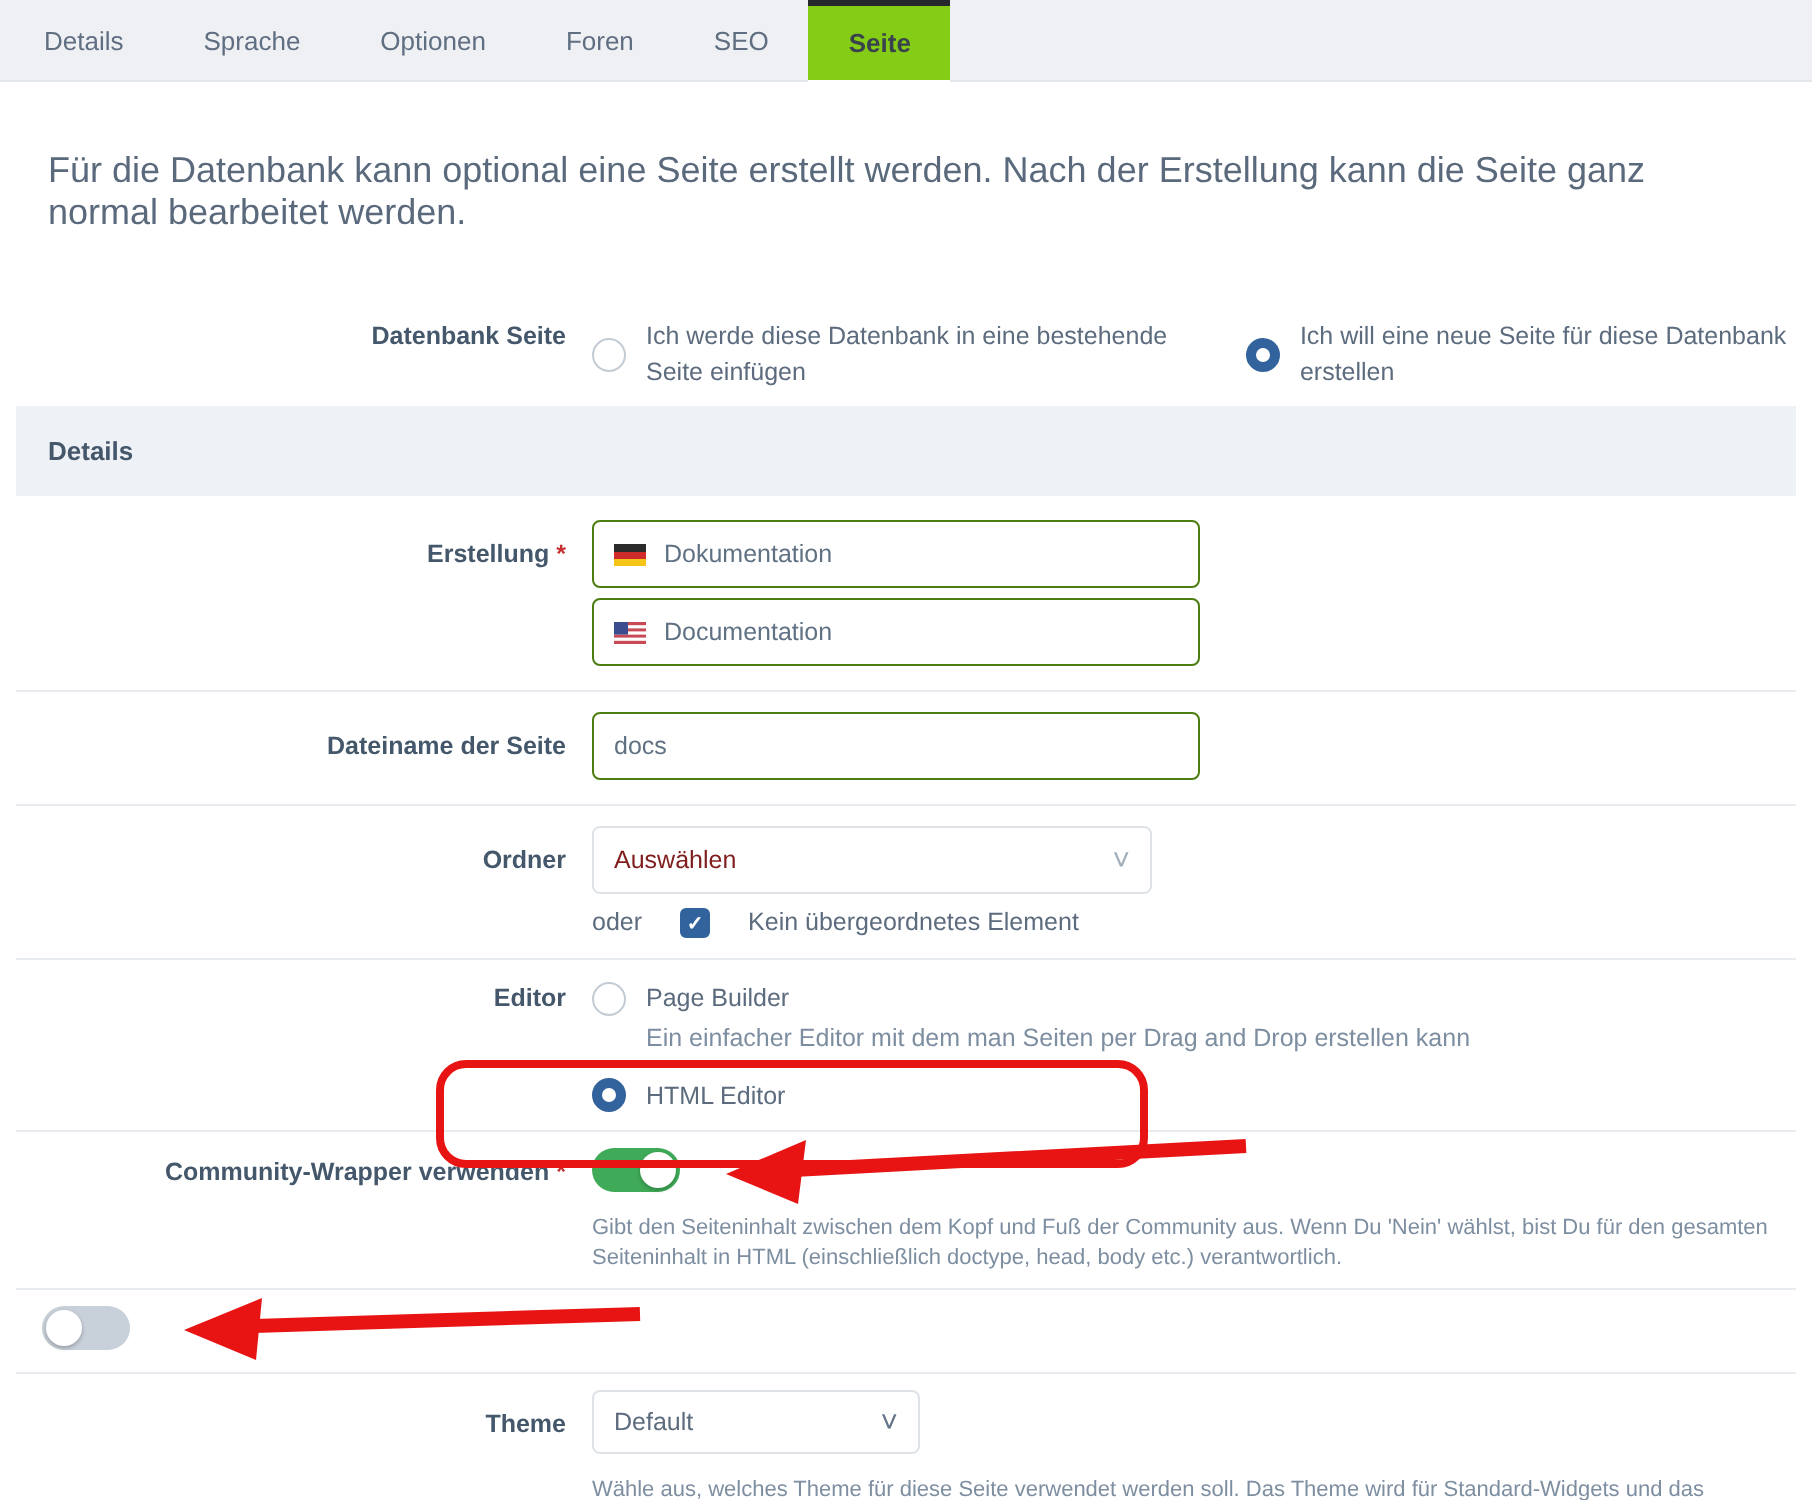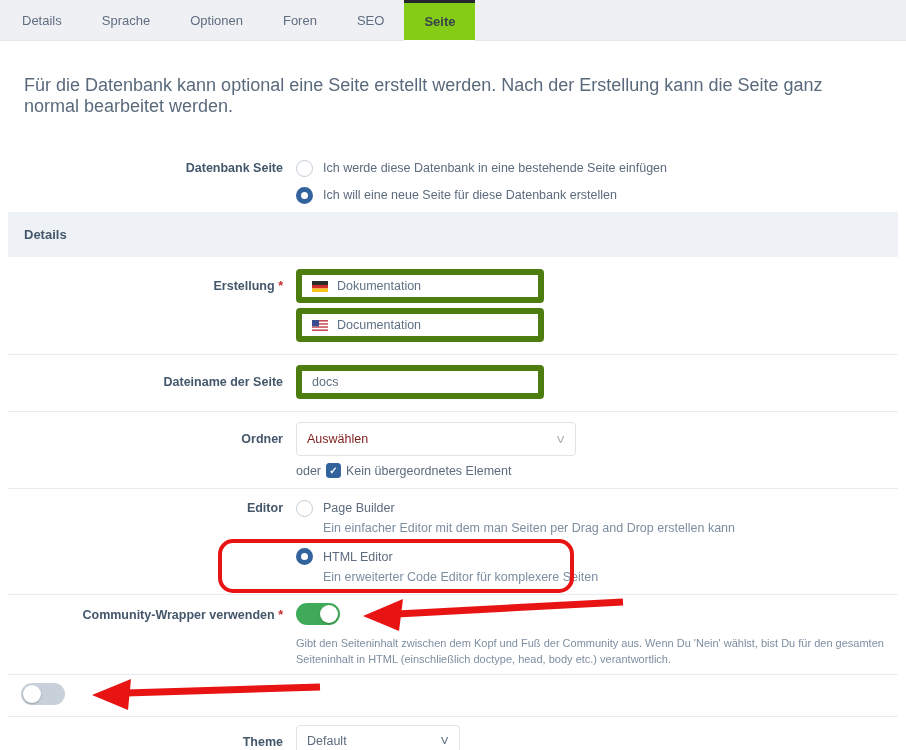--- a/index.html
+++ b/index.html
@@ -18,37 +18,37 @@
   .frow { display:flex; margin:0 8px; padding:10px 0 12px 0; border-top:1px solid #e8ebef; }
   .frow.nb { border-top:none; }
   .flabel { flex:0 0 275px; text-align:right; font-weight:bold; font-size:12.5px; color:#44576b; padding-top:9px; line-height:1.3; }
   .flabel.top1 { padding-top:1px; } .flabel.top3 { padding-top:4px; }
   .fctrl { flex:1; padding-left:13px; position:relative; }
   .req { color:#c62f2f; }
 
   .section-header { background:#eef1f5; margin:0 8px; padding:15px 16px; font-weight:bold; font-size:13px; color:#44576b; }
 
   
-  .tinput { width:248px; height:34px; border:6px solid #4d7c0f; border-radius:4px; background:#fff;
+  .tinput { width:304px; height:34px; border:1px solid #4d7c0f; border-radius:4px; background:#fff;
     display:flex; align-items:center; padding:0 10px; gap:9px; font-size:12.5px; color:#5f7183; }
   .stack { display:flex; flex-direction:column; gap:5px; }
   .tselect { width:280px; height:34px; border:1px solid #dfe3e8; border-radius:4px; background:#fff;
     display:flex; align-items:center; justify-content:space-between; padding:0 10px; font-size:12.5px; }
   .tselect .ph { color:#7f1d1d; }
   .chev { color:#a2aeba; font-size:15px; line-height:1; }
   .tselect.small { width:164px; height:32px; color:#5c6b7d; }
   .tselect.small .chev { color:#64748a; }
 
-  .oder-line { margin-top:7px; display:flex; align-items:center; gap:5px; font-size:12.5px; color:#5c6b7d; }
+  .oder-line { margin-top:7px; display:flex; align-items:flex-start; gap:19px; font-size:12.5px; color:#5c6b7d; }
   .checkbox { width:15px; height:15px; border-radius:3px; border:1px solid #c3ccd5; background:#fff; }
   .checkbox.checked { background:#33639c; border-color:#33639c; color:#fff; font-size:10px; font-weight:bold;
     display:flex; align-items:center; justify-content:center; }
 
   
-  .radio-group { display:flex; flex-direction:column; gap:9px; }
+  .radio-group { display:flex; flex-direction:row; gap:9px; }
   .radio-line { display:flex; align-items:center; gap:10px; font-size:12.5px; color:#5c6b7d; line-height:18px; }
   .radio { width:17px; height:17px; border-radius:50%; border:1px solid #c3ccd5; background:#fff; flex:none; }
   .radio.checked { border:5.5px solid #33639c; }
   .radio-desc { margin-left:27px; margin-top:3px; color:#7d8ea1; font-size:12.5px; line-height:1.4; }
   .opt2 { position:relative; margin-top:10px; }
 
   
   .toggle { width:44px; height:22px; border-radius:11px; background:#c8d0da; position:relative; display:inline-block; }
   .toggle .knob { position:absolute; top:2px; left:2px; width:18px; height:18px; border-radius:50%; background:#fff;
     box-shadow:0 1px 2px rgba(0,0,0,.25); }
@@ -166,21 +166,20 @@
         <span>Page Builder</span>
       </div>
       <div class="radio-desc">Ein einfacher Editor mit dem man Seiten per Drag and Drop erstellen kann</div>
     </div>
     <div class="opt2">
       <div class="hl-rect"></div>
       <div class="radio-line">
         <span class="radio checked"></span>
         <span>HTML Editor</span>
       </div>
-      <div class="radio-desc">Ein erweiterter Code Editor für komplexere Seiten</div>
     </div>
   </div>
 </div>
 
 <div class="frow" style="padding-top:8px;padding-bottom:6px;">
   <div class="flabel top3">
     <span>Community-Wrapper verwenden</span> <span class="req">*</span>
   </div>
   <div class="fctrl">
     <span class="toggle on"><span class="knob"></span></span>

